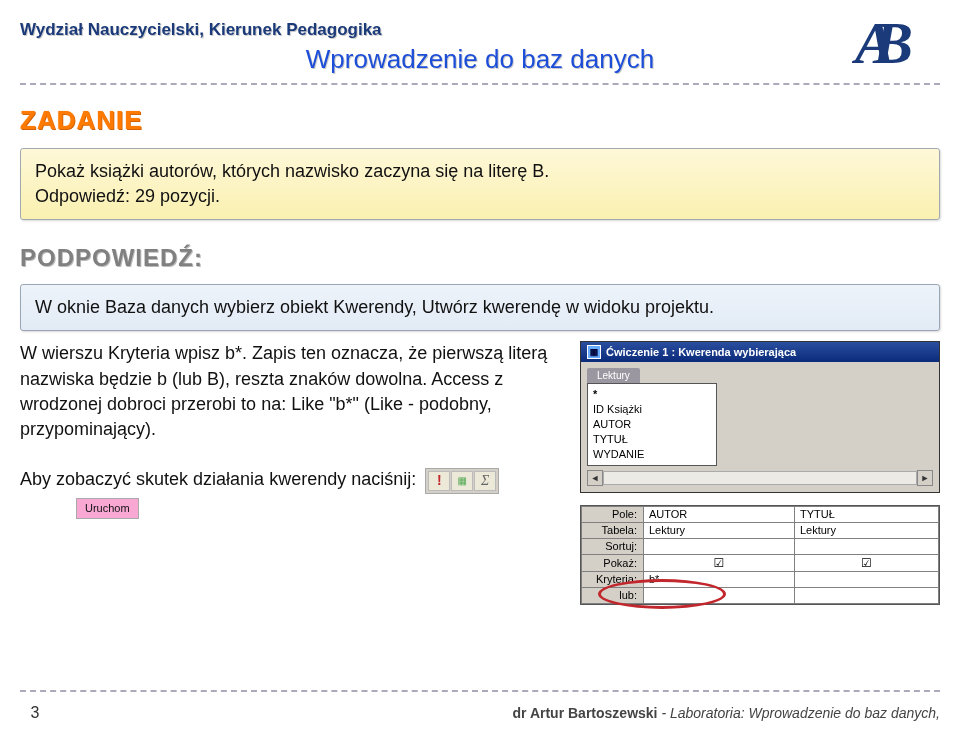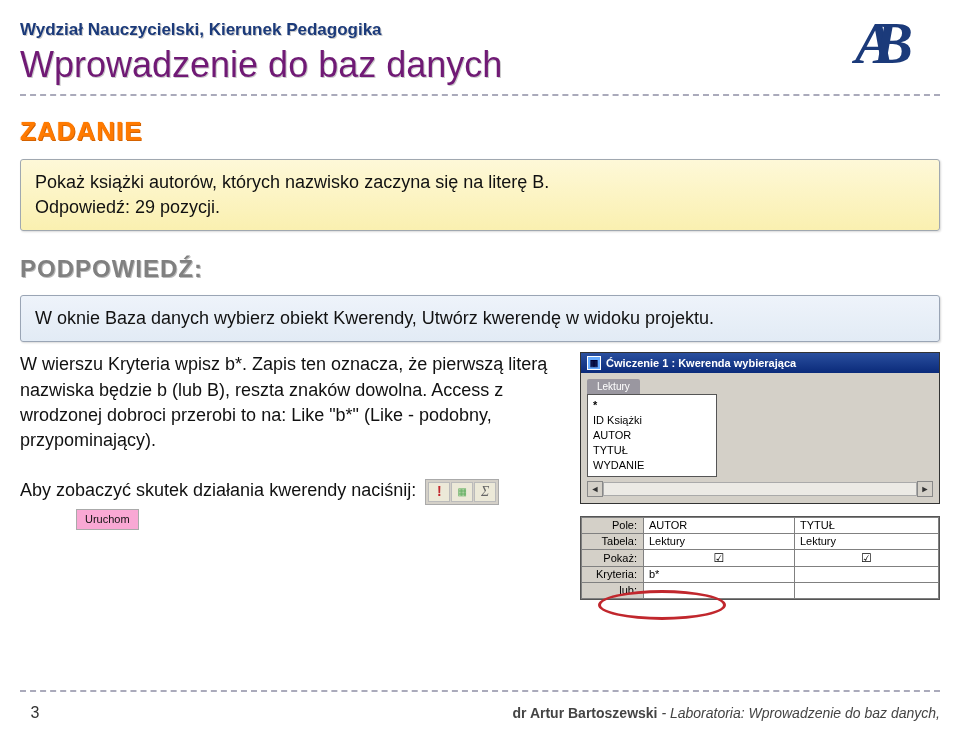--- a/index.html
+++ b/index.html
@@ -28,24 +28,25 @@
   .logo .a { position: relative; }
   .logo .b { position: relative; left: -22px; }
   .header-small {
     color: #1b3a7a;
     font-weight: bold;
     font-size: 17px;
     margin-bottom: 4px;
     text-shadow: 1px 1px 0 #ccc;
   }
   .header-big {
-    color: #701a75;
-    font-size: 36px;
+    color: #1d4ed8;
+    font-size: 26px;
     font-weight: 400;
     text-shadow: 1px 1px 0 #ccc;
+    text-align: center;
   }
   .dashed-line {
     border: none;
     border-top: 2px dashed #aab;
     margin: 8px 0 10px 0;
   }
   .content {
     padding: 0 20px 10px 20px;
   }
   .zadanie {
@@ -334,20 +335,25 @@
               <td class="h">Pole:</td>
               <td>AUTOR</td>
               <td>TYTUŁ</td>
             </tr>
             <tr>
               <td class="h">Tabela:</td>
               <td>Lektury</td>
               <td>Lektury</td>
             </tr>
             <tr>
+              <td class="h">Sortuj:</td>
+              <td></td>
+              <td></td>
+            </tr>
+            <tr>
               <td class="h">Pokaż:</td>
               <td class="check">☑</td>
               <td class="check">☑</td>
             </tr>
             <tr>
               <td class="h">Kryteria:</td>
               <td>b*</td>
               <td></td>
             </tr>
             <tr>

